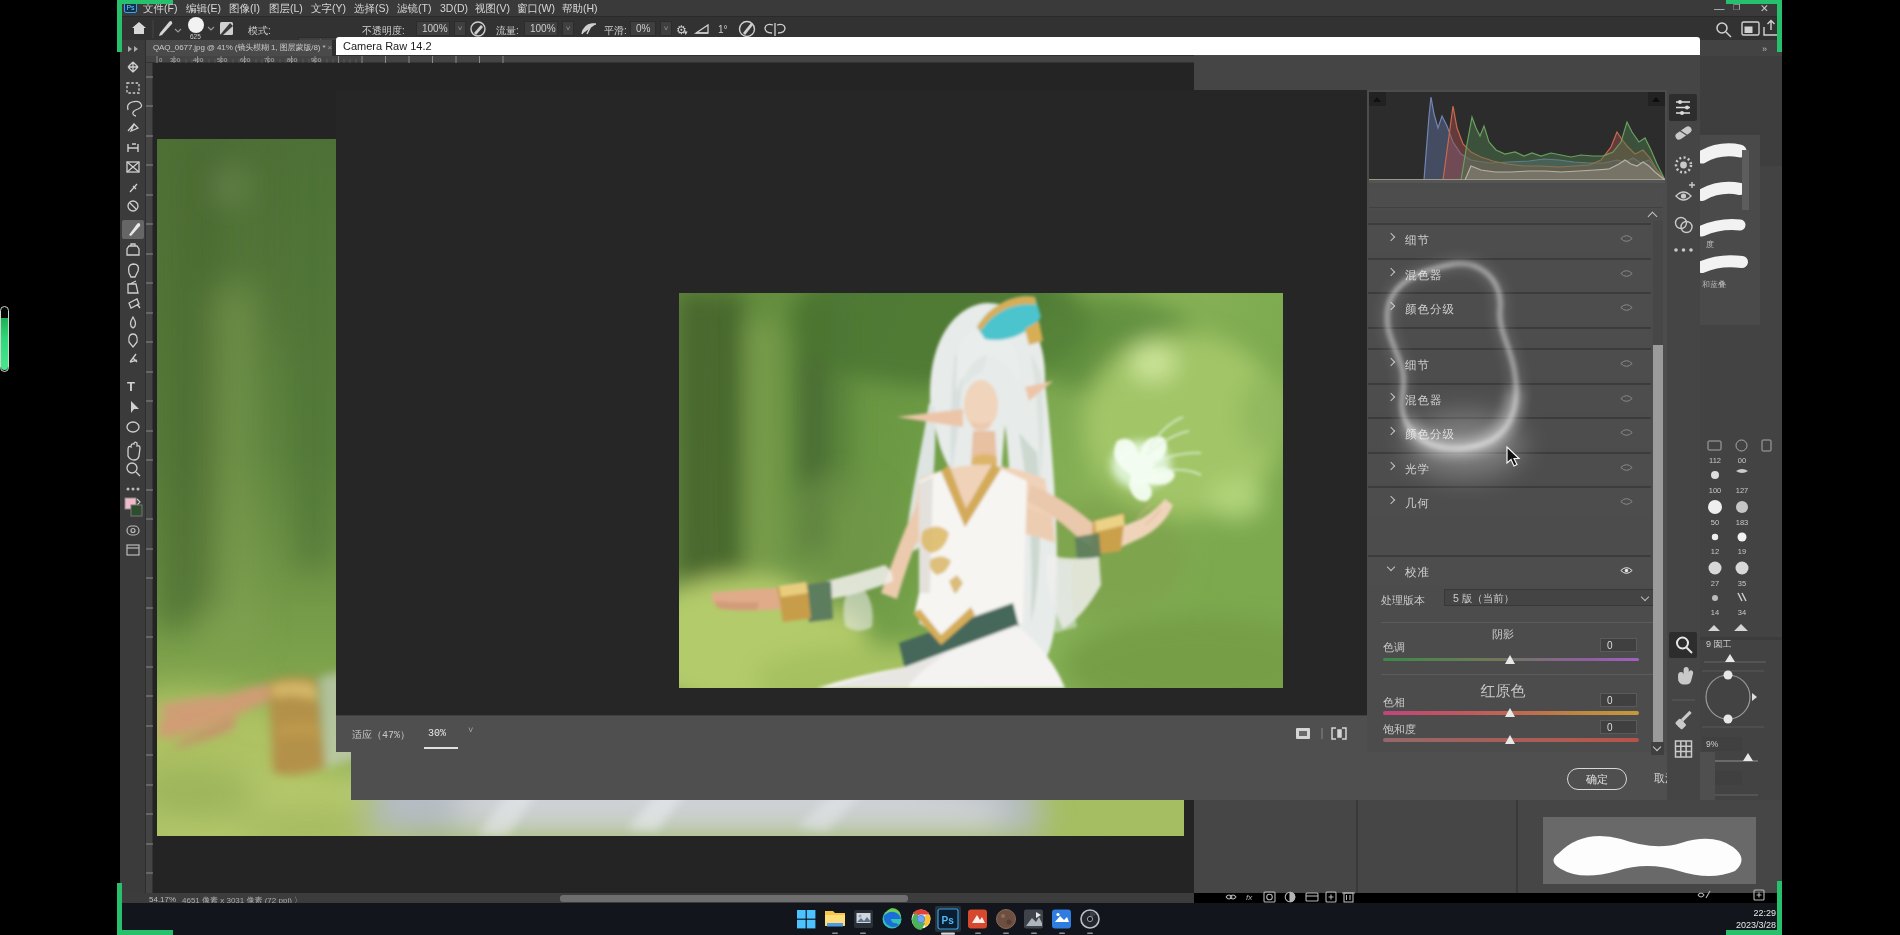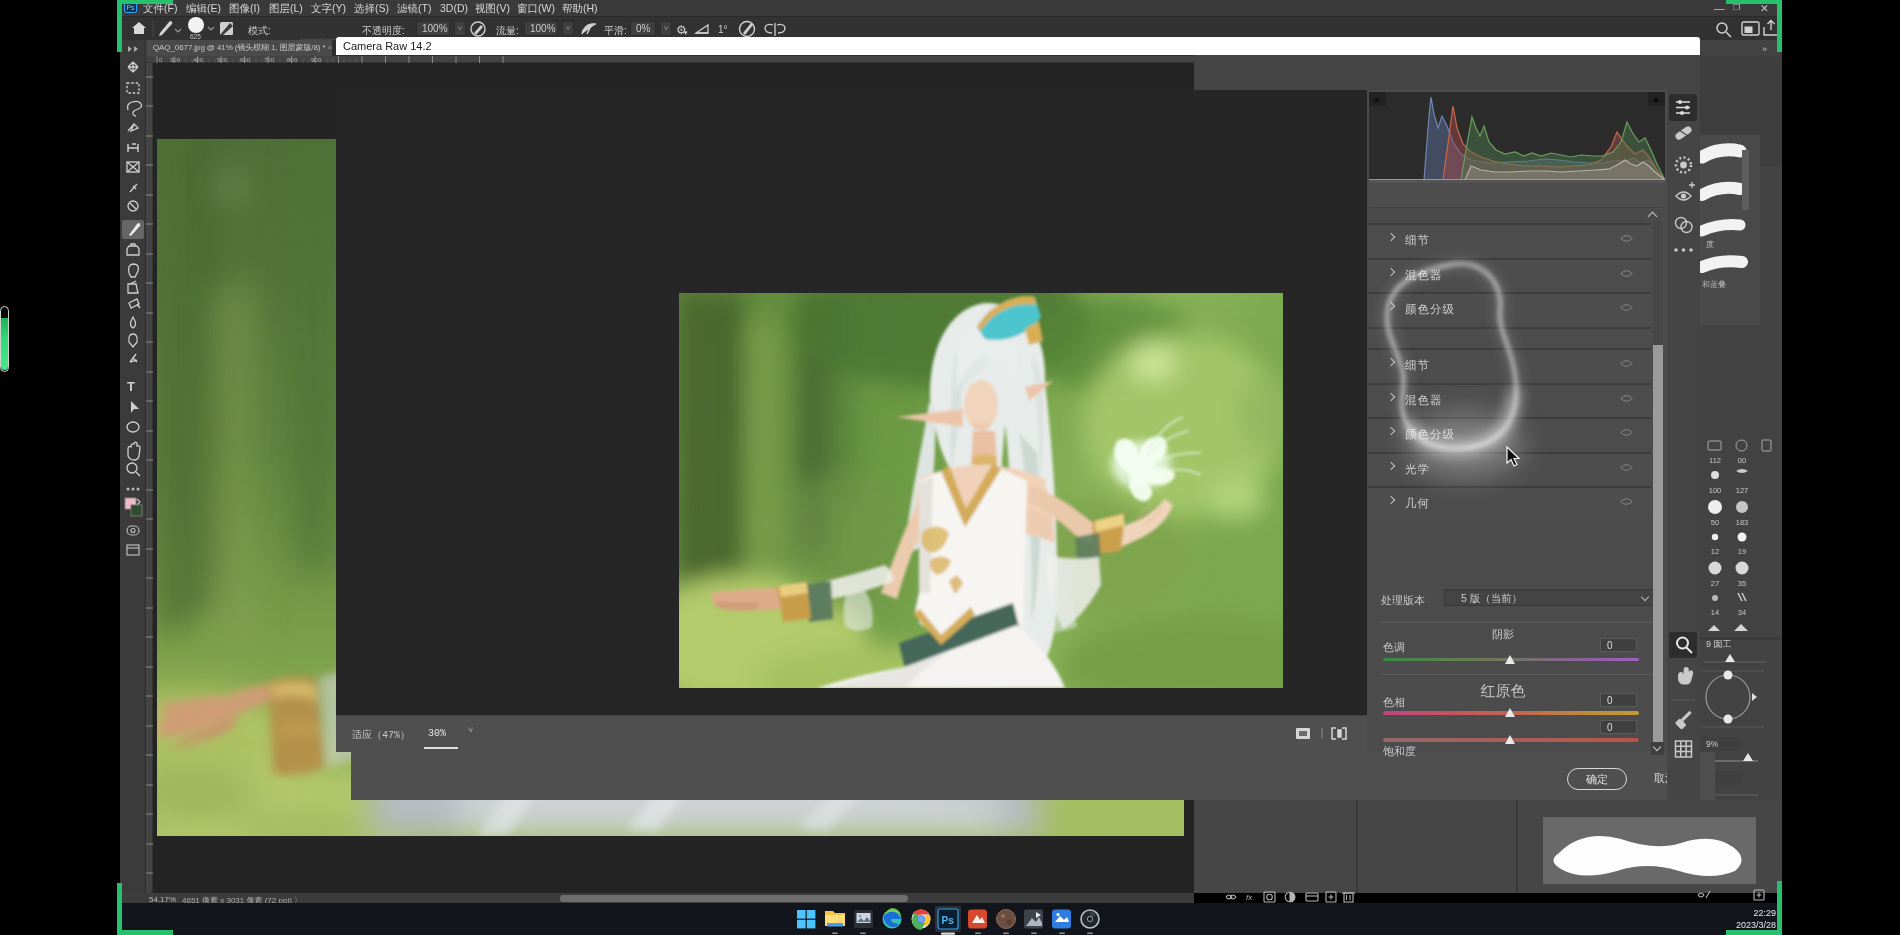--- a/index.html
+++ b/index.html
@@ -676,38 +676,46 @@
             <path d="M1,5 Q8,-2 15,5 Q8,12 1,5 Z" fill="none" stroke="#bbb" stroke-width="1.2"></path>
           </svg>
         </div>
       <div class="crrow" style="top:396px">
           <div class="chev"></div>
           <div class="lbl">几何</div>
           <svg class="eye" viewBox="0 0 16 10">
             <path d="M1,5 Q8,-2 15,5 Q8,12 1,5 Z" fill="none" stroke="#bbb" stroke-width="1.2"></path>
           </svg>
         </div>
+      <div class="crrow" style="top:465px">
+          <div class="chev" style="transform:rotate(135deg);top:7px;"></div>
+          <div class="lbl">校准</div>
+          <svg class="eye" style="opacity:1" viewBox="0 0 16 10">
+            <path d="M1,5 Q8,-2 15,5 Q8,12 1,5 Z" fill="none" stroke="#e8e8e8" stroke-width="1.2"></path>
+            <circle cx="8" cy="5" r="2.1" fill="#e8e8e8"></circle>
+          </svg>
+        </div>
 
       <div style="position:absolute;left:14px;top:503px;color:#c8c8c8;font-size:11px;">处理版本</div>
-      <div style="position:absolute;left:77px;top:499px;width:212px;height:17px;background:#444;border:1px solid #383838;color:#ccc;font-size:10.5px;line-height:16px;padding-left:16px;">5 版（当前）
+      <div style="position:absolute;left:77px;top:499px;width:212px;height:17px;background:#444;border:1px solid #383838;color:#ccc;font-size:10.5px;line-height:16px;padding-left:8px;">5 版（当前）
         <div style="position:absolute;right:7px;top:4px;width:6px;height:6px;border-right:1.4px solid #bbb;border-bottom:1.4px solid #bbb;transform:rotate(45deg);"></div>
       </div>
       <div style="position:absolute;left:14px;top:532px;width:272px;height:1px;background:#5c5c5c;"></div>
       <div style="position:absolute;left:0;top:537px;width:272px;text-align:center;color:#c8c8c8;font-size:11px;">阴影</div>
       <div style="position:absolute;left:16px;top:550px;color:#c8c8c8;font-size:11px;">色调</div>
       <div class="valbox" style="left:233px;top:548px;">0</div>
       <div style="position:absolute;left:16px;top:568px;width:256px;height:3px;border-radius:2px;background:linear-gradient(90deg,#3b8a46,#6e7a58 40%,#77716e 55%,#8e5f9e 80%,#a061c0);"></div>
       <div style="position:absolute;left:138px;top:565px;width:0;height:0;border-left:5.5px solid transparent;border-right:5.5px solid transparent;border-bottom:9px solid #e8e8e8;"></div>
       <div style="position:absolute;left:14px;top:584px;width:272px;height:1px;background:#5c5c5c;"></div>
       <div style="position:absolute;left:0;top:592px;width:272px;text-align:center;color:#c8c8c8;font-size:15px;">红原色</div>
       <div style="position:absolute;left:16px;top:605px;color:#c8c8c8;font-size:11px;">色相</div>
       <div class="valbox" style="left:233px;top:603px;">0</div>
       <div style="position:absolute;left:16px;top:621px;width:256px;height:3.5px;border-radius:2px;background:linear-gradient(90deg,#c2447c,#c2575f 30%,#c06a4e 55%,#c08a3f 80%,#c49a38);"></div>
       <div style="position:absolute;left:138px;top:618px;width:0;height:0;border-left:5.5px solid transparent;border-right:5.5px solid transparent;border-bottom:9px solid #e8e8e8;"></div>
-      <div style="position:absolute;left:16px;top:632px;color:#c8c8c8;font-size:11px;margin-top:22px;">饱和度</div>
+      <div style="position:absolute;left:16px;top:632px;color:#c8c8c8;font-size:11px;">饱和度</div>
       <div class="valbox" style="left:233px;top:630px;">0</div>
       <div style="position:absolute;left:16px;top:648px;width:256px;height:3.5px;border-radius:2px;background:linear-gradient(90deg,#94686a,#a4605c 40%,#b05c52 70%,#b8524a);"></div>
       <div style="position:absolute;left:138px;top:645px;width:0;height:0;border-left:5.5px solid transparent;border-right:5.5px solid transparent;border-bottom:9px solid #e8e8e8;"></div>
 
       <div style="position:absolute;left:286px;top:131px;width:10px;height:521px;background:#474747;"></div>
       <div style="position:absolute;left:286px;top:255px;width:10px;height:397px;background:#9b9b9b;"></div>
       <div style="position:absolute;left:284px;top:652px;width:13px;height:13px;background:#3f3f3f;">
         <div style="position:absolute;left:3px;top:2px;width:6px;height:6px;border-right:1.6px solid #ccc;border-bottom:1.6px solid #ccc;transform:rotate(45deg);"></div>
       </div>
     </div>

